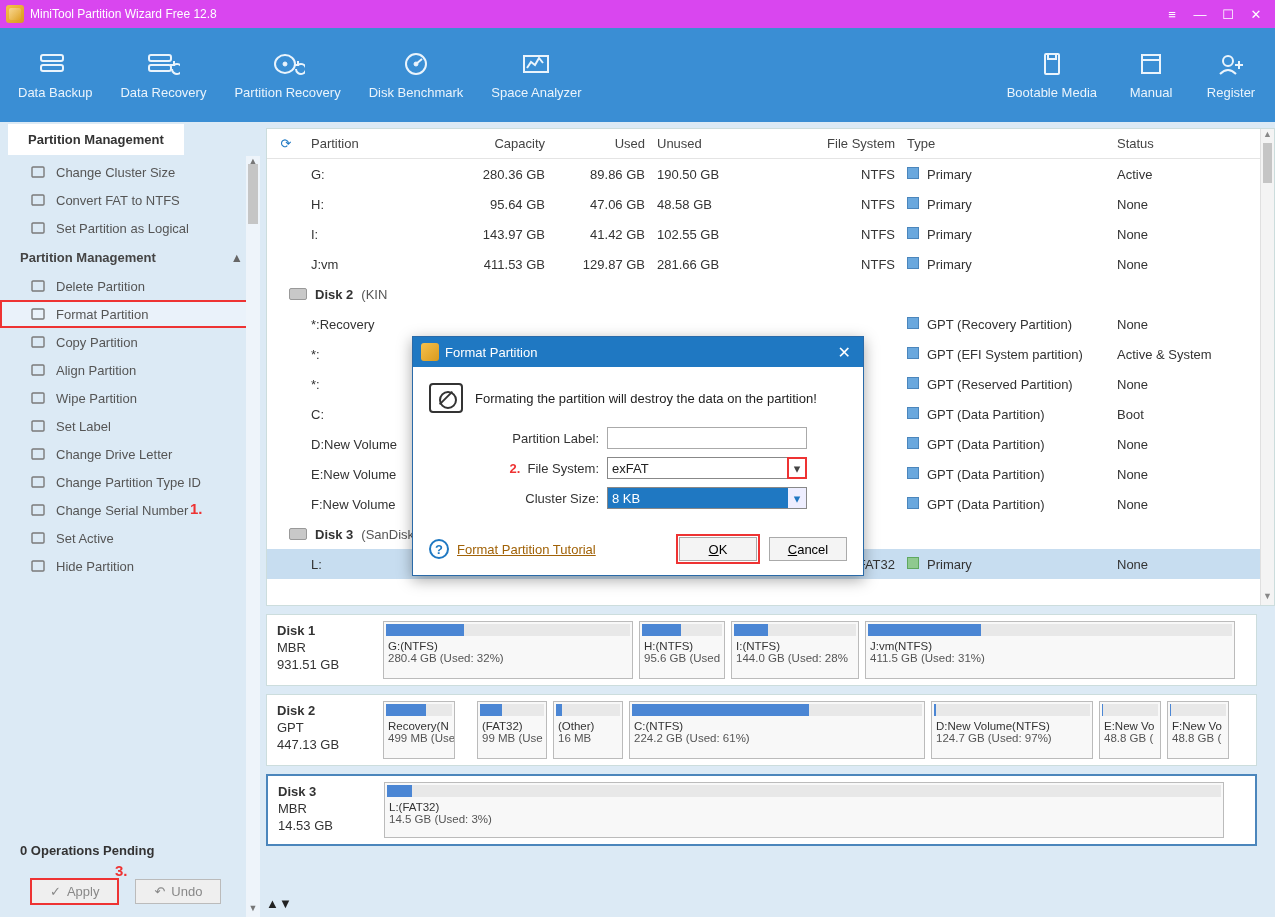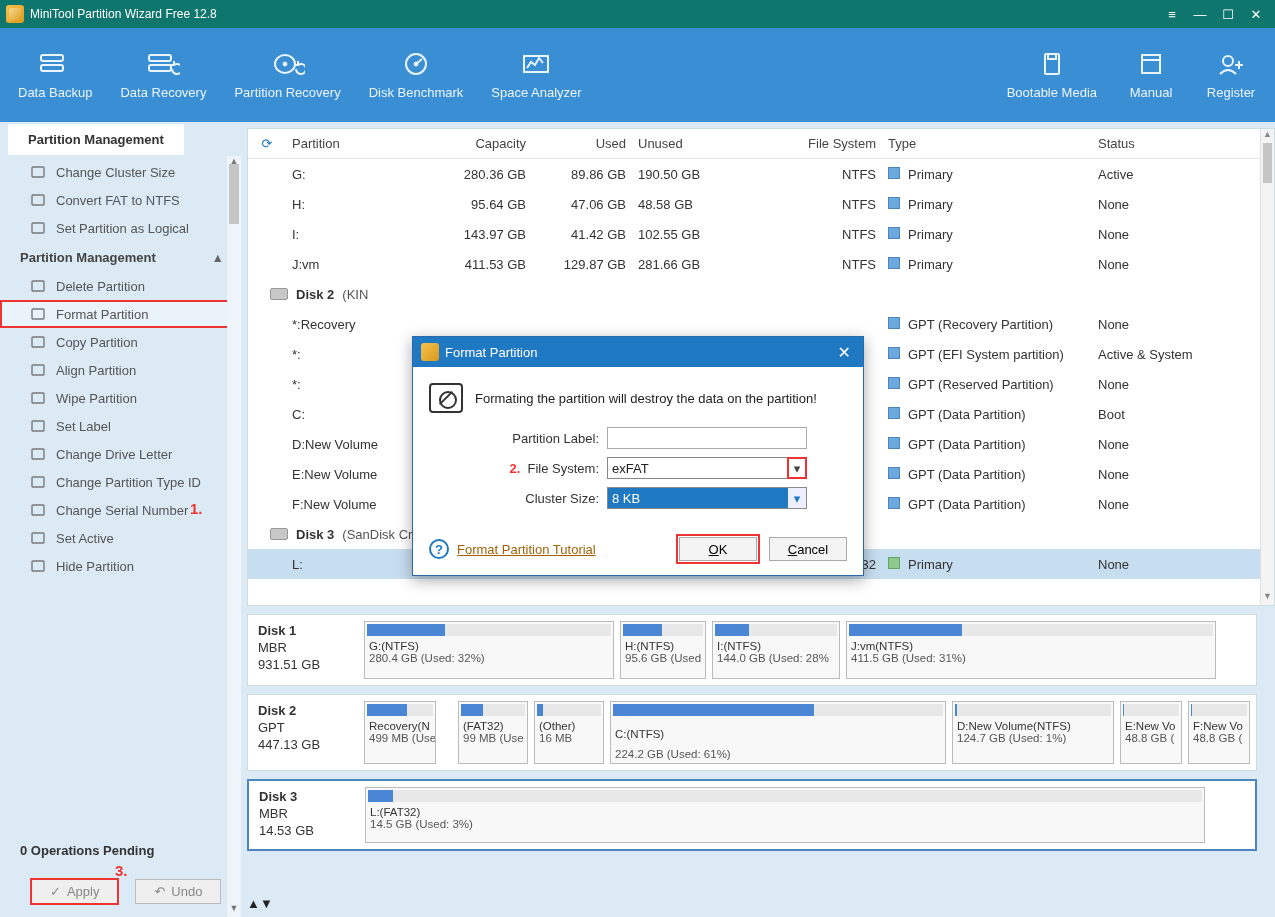--- a/index.html
+++ b/index.html
@@ -1,19 +1,19 @@
 <!DOCTYPE html>
 <html><head>
 <meta charset="utf-8">
 <style>
 * { box-sizing: border-box; margin: 0; padding: 0; font-family: "Segoe UI", Tahoma, sans-serif; }
 body { width: 1275px; height: 917px; background: #3a8ed4; overflow: hidden; position: relative; color: #222; font-size: 13px; }
 
 
-.titlebar { height: 28px; background: #0f766e; display: flex; align-items: center; padding: 0 6px; color: #fff; }
+.titlebar { height: 28px; background: #d946ef; display: flex; align-items: center; padding: 0 6px; color: #fff; }
 .titlebar .appicon { width: 18px; height: 18px; background: linear-gradient(135deg,#f7c14b,#d99a1e); border-radius: 3px; margin-right: 6px; position: relative; }
 .titlebar .appicon::after { content:''; position:absolute; inset:3px; background:linear-gradient(135deg,#fff6,#fff0); border-radius:2px;}
 .titlebar .title { font-size: 12px; }
 .titlebar .winbtns { margin-left: auto; display: flex; gap: 14px; padding-right: 6px; }
 .titlebar .winbtns span { width: 14px; height: 14px; display:inline-flex; align-items:center; justify-content:center; color:#fff; font-size:13px; cursor:default;}
 
 
 .toolbar { height: 94px; background: #3a8ed4; display: flex; align-items: center; color: #eaf4fc; padding: 0 4px; }
 .tbtn { display:flex; flex-direction:column; align-items:center; justify-content:center; padding:8px 14px; gap:8px; font-size:13px; cursor:default; min-width:80px;}
 .tbtn .ticon { width:34px; height:26px; display:flex; align-items:center; justify-content:center; }
@@ -558,33 +558,33 @@
               <div class="plabel">(FAT32)</div>
               <div class="psub">99 MB (Use</div>
             </div>
             <div class="pcell" style="width: 70px;">
               <div class="bar">
                 <div class="fill" style="width:10%"></div>
               </div>
               <div class="plabel">(Other)</div>
               <div class="psub">16 MB</div>
             </div>
-            <div class="pcell" style="width: 336px; gap: 8px;">
+            <div class="pcell" style="width: 296px;">
               <div class="bar">
                 <div class="fill" style="width:61%"></div>
               </div>
               <div class="plabel">C:(NTFS)</div>
               <div class="psub">224.2 GB (Used: 61%)</div>
             </div>
             <div class="pcell" style="width: 162px;">
               <div class="bar">
                 <div class="fill" style="width:1%"></div>
               </div>
               <div class="plabel">D:New Volume(NTFS)</div>
-              <div class="psub">124.7 GB (Used: 1%)</div>
+              <div class="psub">124.7 GB (Used: 97%)</div>
             </div>
             <div class="pcell" style="width: 62px;">
               <div class="bar">
                 <div class="fill" style="width:1%"></div>
               </div>
               <div class="plabel">E:New Vo</div>
               <div class="psub">48.8 GB (</div>
             </div>
             <div class="pcell" style="width: 62px;">
               <div class="bar">

